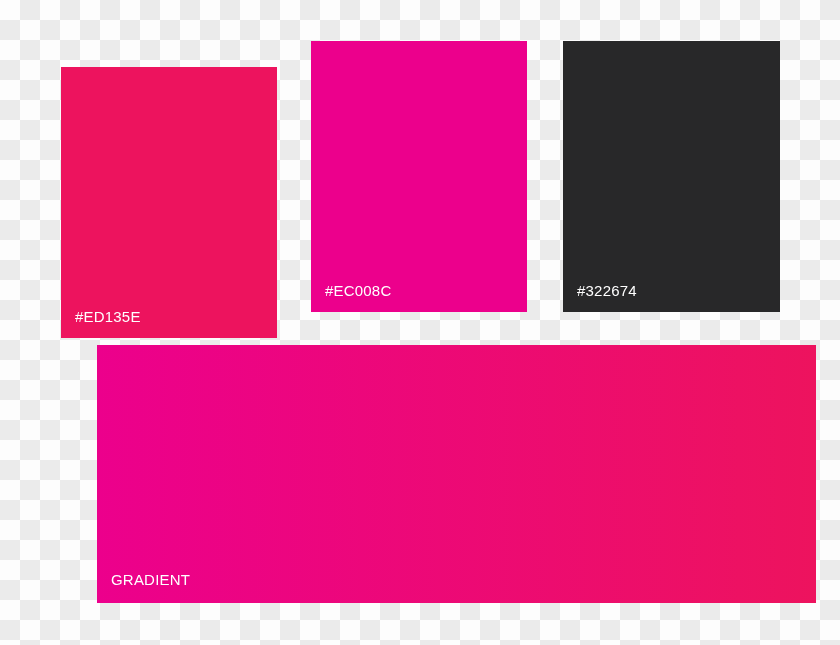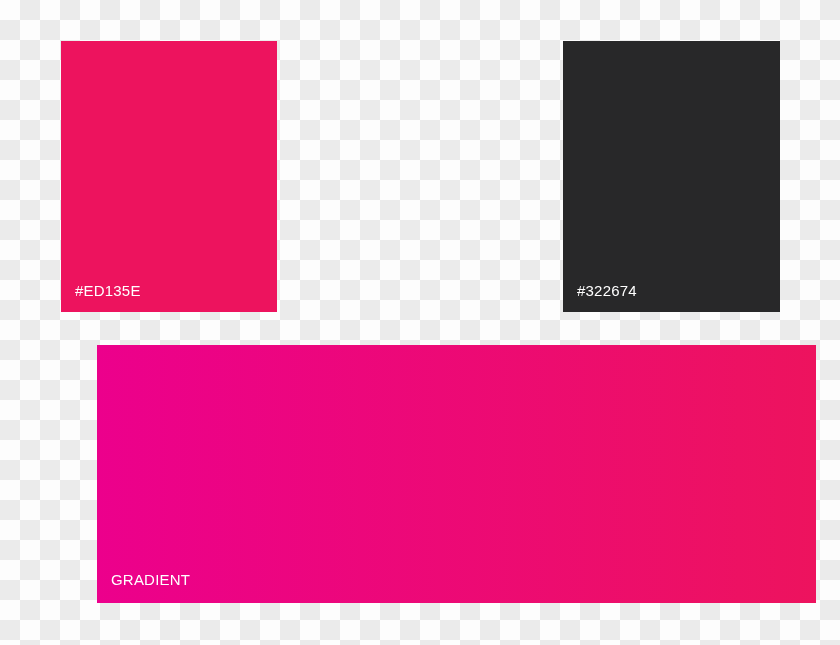--- a/index.html
+++ b/index.html
@@ -76,24 +76,27 @@
 
   #swatch-gradient .swatch-label {
     bottom: 14px;
   }
 </style>
 </head>
 <body>
 
 <div id="palette-canvas">
 
-  <div class="swatch" id="swatch-crimson" style="background: rgb(237, 19, 94);">
+  <div class="swatch" id="swatch-crimson" style="background: rgb(237, 19, 94); margin-top: 26px;">
     <span class="swatch-label">#ED135E</span>
   </div>
 
+  <div class="swatch" id="swatch-magenta" style="background: rgb(236, 0, 140);">
+    <span class="swatch-label">#EC008C</span>
+  </div>
 
   <div class="swatch" id="swatch-dark" style="background: rgb(40, 40, 41);">
     <span class="swatch-label">#322674</span>
   </div>
 
   <div class="swatch" id="swatch-gradient" style="background: linear-gradient(to right, rgb(236, 0, 140) 0%, rgb(237, 19, 94) 100%);">
     <span class="swatch-label">GRADIENT</span>
   </div>
 
 </div>

